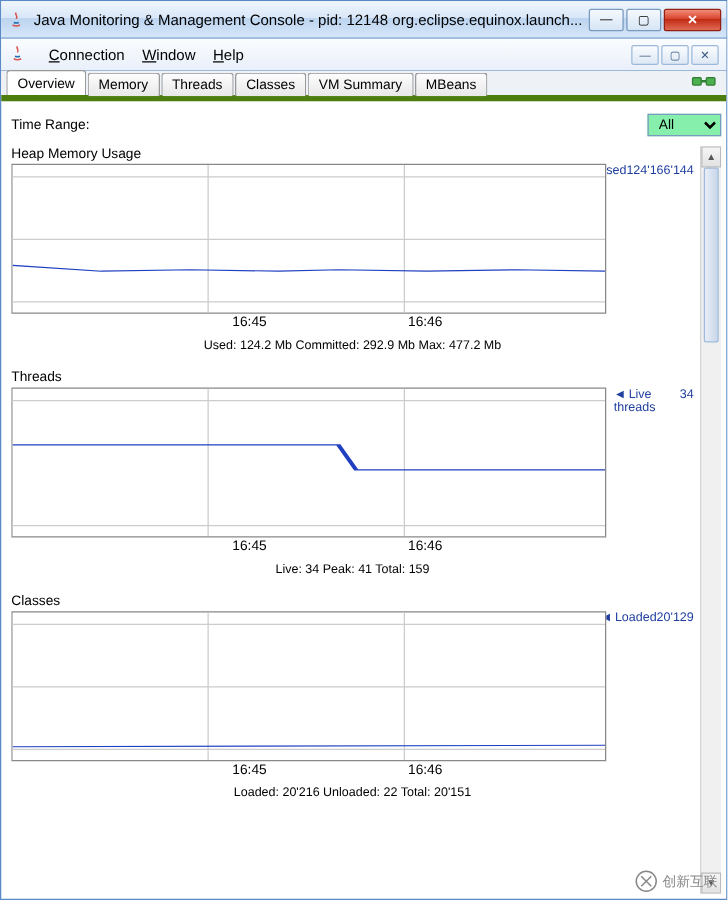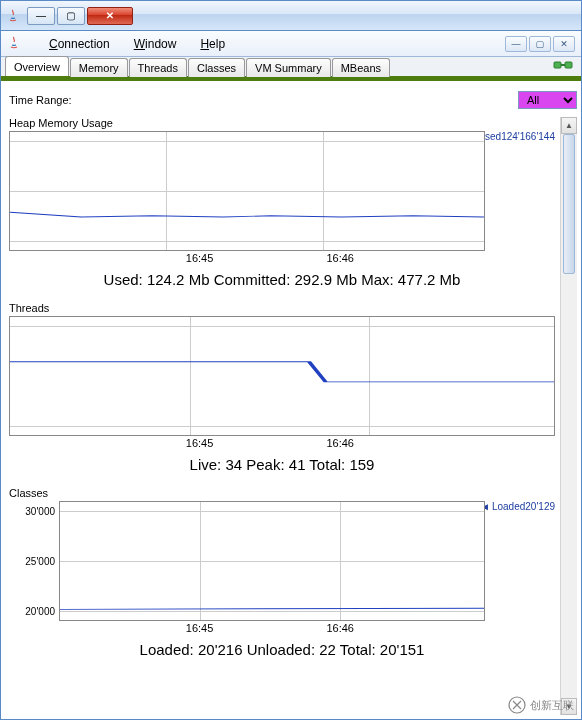--- a/index.html
+++ b/index.html
@@ -49,21 +49,21 @@
     color: #fff;
     font-weight: bold;
   }
   .menubar {
     height: 26px;
     background: linear-gradient(to bottom,#fafcfe,#e9f0fa);
     border-bottom: 1px solid #9db8d8;
     display: flex;
     align-items: center;
     padding: 12px 6px;
-    gap: 12px;
+    gap: 2px;
   }
   .menubar .app-icon2 { width: 16px; height: 16px; margin-right: 8px; }
   .menuitem { padding: 2px 6px; text-decoration: underline; text-decoration-color: transparent; }
   .menuitem::first-letter { text-decoration: underline; }
   .inner-winbtns { margin-left: auto; display: flex; gap: 2px; }
   .inner-winbtn {
     width: 22px; height: 16px;
     border: 1px solid #9db8d8;
     background: linear-gradient(to bottom,#fafcfe,#dde8f5);
     border-radius: 2px;
@@ -116,21 +116,21 @@
     justify-content: space-between;
     align-items: center;
     gap: 6px;
     padding: 4px 0 8px 0;
     font-size: 11px;
   }
   .timerange-row select {
     font-size: 11px;
     padding: 1px 20px 1px 4px;
     border: 1px solid #7a9ac0;
-    background: #d946ef;
+    background: #86efac;
   }
   .scroll-region { flex: 1; overflow: hidden; position: relative; }
   .scrollbar-v {
     position: absolute; right: 0; top: 0; bottom: 0; width: 17px;
     background: #f0f0f0; border-left: 1px solid #d4d4d4;
   }
   .scrollbar-v .sbtn {
     height: 17px; background: linear-gradient(to bottom,#f5f5f5,#e2e2e2);
     border: 1px solid #bbb; display:flex;align-items:center;justify-content:center;font-size:8px;color:#555;
   }
@@ -183,21 +183,21 @@
   .xaxe {
     display: flex;
     margin-left: 50px;
     margin-right: 70px;
     position: relative;
     height: 14px;
   }
   .xlabel { position: absolute; top: 1px; font-size: 11px; transform: translateX(-50%); }
   .panel-stats {
     text-align: center;
-    font-size: 15px;
+    font-size: 10px;
     margin-top: 6px;
   }
   .watermark {
     position: absolute;
     right: 8px; bottom: 6px;
     font-size: 11px; color: #888;
     display: flex; align-items: center; gap: 4px;
     pointer-events: none;
   }
   svg.line { position:absolute; inset:0; width:100%; height:100%; }
@@ -208,20 +208,21 @@
 <div class="window">
 
   <div class="titlebar">
     <span class="app-icon">
       <svg width="14" height="14" viewBox="0 0 14 14">
           <path d="M4 11c2 1 4 1 6 0" stroke="#d9534f" stroke-width="1.2" fill="none"></path>
           <path d="M5 9c1.5.6 2.5.6 4 0" stroke="#1f6fb2" stroke-width="1.2" fill="none"></path>
           <path d="M7 1c-2 2 2 2 0 5" stroke="#d9534f" stroke-width="1.2" fill="none"></path>
         </svg>
     </span>
+    <span class="title">Java Monitoring &amp; Management Console - pid: 12148 org.eclipse.equinox.launch...</span>
     <div class="win-btns">
       <div class="win-btn">—</div>
       <div class="win-btn">▢</div>
       <div class="win-btn close">✕</div>
     </div>
   </div>
 
   <div class="menubar">
     <span class="app-icon2">
       <svg width="14" height="14" viewBox="0 0 14 14">
@@ -296,36 +297,35 @@
         <div class="chart-wrap">
           <div class="plot">
             <div class="hgrid" style="top:8%"></div>
               <div class="hgrid" style="top:92%"></div>
             <div class="vgrid" style="left:33%"></div>
               <div class="vgrid" style="left:66%"></div>
             <svg class="line" viewBox="0 0 100 100" preserveAspectRatio="none">
               <polyline points="0,38 55,38 58,55 100,55" fill="none" stroke="#2040c0" stroke-width="0.8"></polyline>
             </svg>
           </div>
+          <div class="side-label">
+            <div><span class="arrow">◄</span><span>Live threads</span></div>
+            <div>34</div>
+          </div>
         </div>
         <div class="xaxe">
           <span class="xlabel" style="left:33%">16:45</span>
           <span class="xlabel" style="left:66%">16:46</span>
         </div>
         <div class="panel-stats">Live: 34   Peak: 41   Total: 159</div>
       </div>
 
       <div class="panel">
         <div class="panel-title">Classes</div>
         <div class="chart-wrap">
-          <div class="yaxe">
-            <span class="ylabel" style="top:8%">30'000</span>
-            <span class="ylabel" style="top:50%">25'000</span>
-            <span class="ylabel" style="top:92%">20'000</span>
-          </div>
           <div class="plot">
             <div class="hgrid" style="top:8%"></div>
               <div class="hgrid" style="top:50%"></div>
               <div class="hgrid" style="top:92%"></div>
             <div class="vgrid" style="left:33%"></div>
               <div class="vgrid" style="left:66%"></div>
             <svg class="line" viewBox="0 0 100 100" preserveAspectRatio="none">
               <polyline points="0,91 100,90" fill="none" stroke="#2040c0" stroke-width="0.8"></polyline>
             </svg>
           </div>

